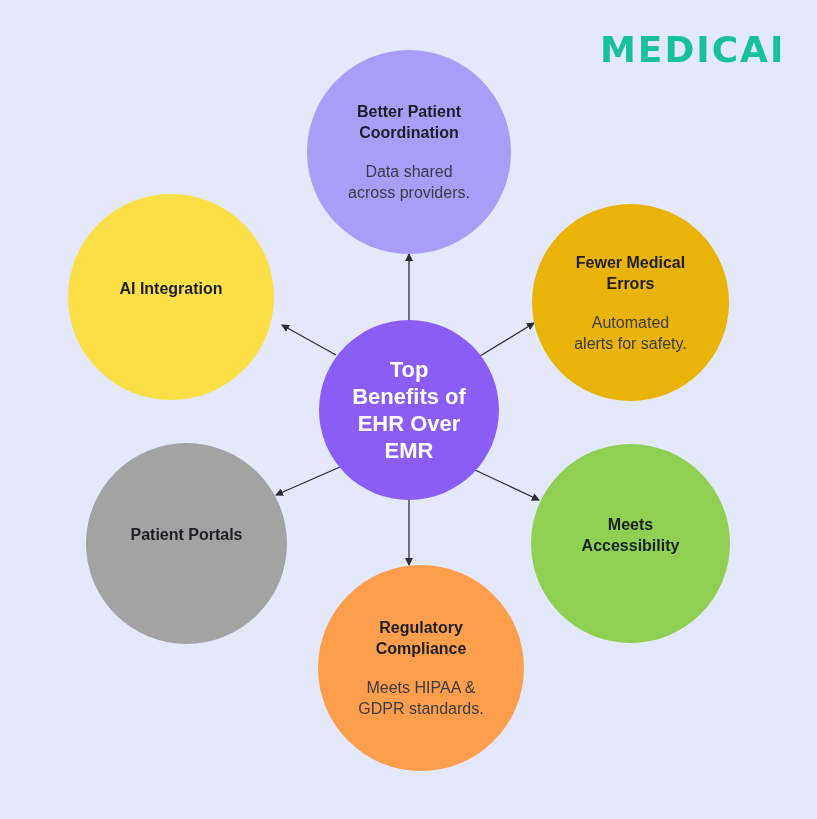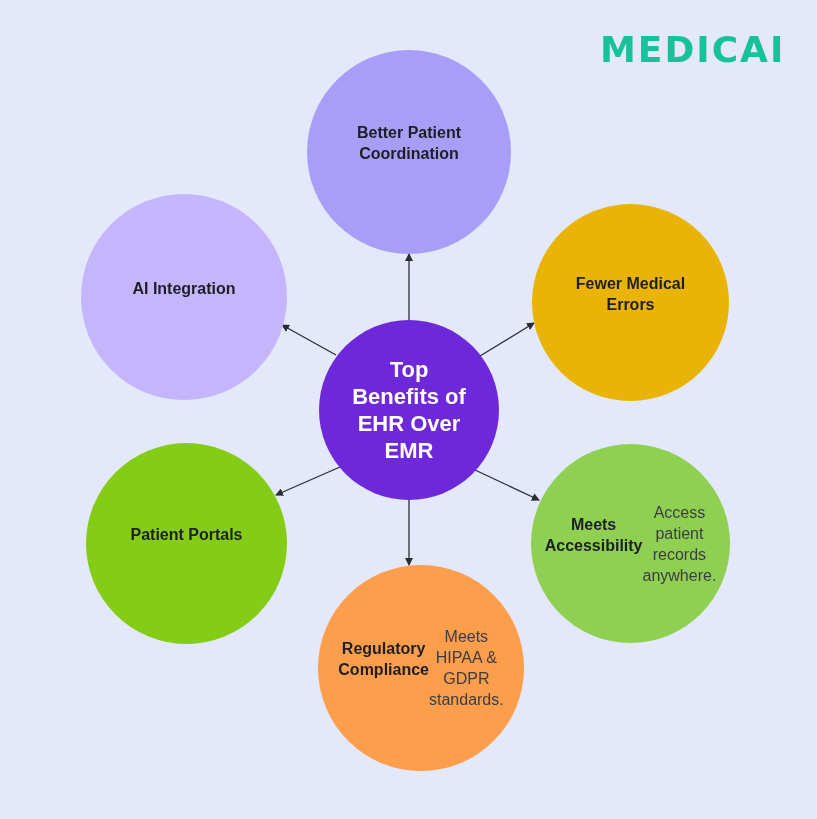--- a/index.html
+++ b/index.html
@@ -21,21 +21,21 @@
       line-height: 1;
     }
     svg.connectors {
       position: absolute; left: 0; top: 0;
       width: 817px; height: 819px;
     }
     .circle {
       position: absolute;
       border-radius: 50%;
       display: flex;
-      flex-direction: row;
+      flex-direction: column;
       align-items: center;
       justify-content: center;
       text-align: center;
       box-sizing: border-box;
       padding: 0 22px;
     }
     .circle .title {
       font-weight: bold;
       font-size: 16px;
       line-height: 21px;
@@ -47,21 +47,21 @@
       font-size: 16px;
       line-height: 21px;
       color: #3b3d44;
       white-space: pre-line;
     }
     .hub {
       position: absolute;
       left: 319px; top: 320px;
       width: 180px; height: 180px;
       border-radius: 50%;
-      background: #6d28d9;
+      background: #8b5cf6;
       display: flex; align-items: center; justify-content: center;
       text-align: center;
     }
     .hub .hub-title {
       color: #ffffff;
       font-weight: bold;
       font-size: 22px;
       line-height: 27px;
       white-space: pre-line;
     }
@@ -81,47 +81,48 @@
   <line x1="480" y1="356" x2="534" y2="323" stroke="#2a2d33" stroke-width="1.3" marker-end="url(#arrowhead)"></line>
   <line x1="475" y1="470" x2="539" y2="500" stroke="#2a2d33" stroke-width="1.3" marker-end="url(#arrowhead)"></line>
   <line x1="409" y1="500" x2="409" y2="565" stroke="#2a2d33" stroke-width="1.3" marker-end="url(#arrowhead)"></line>
   <line x1="340" y1="467" x2="276" y2="495" stroke="#2a2d33" stroke-width="1.3" marker-end="url(#arrowhead)"></line>
   <line x1="336" y1="355" x2="282" y2="325" stroke="#2a2d33" stroke-width="1.3" marker-end="url(#arrowhead)"></line>
 </svg>
 
 <div class="circle" style="left:307px; top:50px; width:204px; height:204px; background:#a89ef8;">
   <div class="title">Better Patient
 Coordination</div>
+  <div class="desc">Data shared
+across providers.</div>
 </div>
 
 <div class="circle" style="left:532px; top:204px; width:197px; height:197px; background:#eab308;">
   <div class="title">Fewer Medical
 Errors</div>
+  <div class="desc">Automated
+alerts for safety.</div>
 </div>
 
 <div class="circle" style="left:531px; top:444px; width:199px; height:199px; background:#8fd052; padding-top:0;">
   <div class="title">Meets
 Accessibility</div>
-  <div class="desc">Access patient
-records
-anywhere.</div>
 </div>
 
 <div class="circle" style="left:318px; top:565px; width:206px; height:206px; background:#fd9e4c;">
   <div class="title">Regulatory
 Compliance</div>
   <div class="desc">Meets HIPAA &amp;
 GDPR standards.</div>
 </div>
 
-<div class="circle" style="left:86px; top:443px; width:201px; height:201px; background:#84cc16;">
+<div class="circle" style="left:86px; top:443px; width:201px; height:201px; background:#a3a3a3;">
   <div class="title">Patient Portals</div>
 </div>
 
-<div class="circle" style="left:81px; top:194px; width:206px; height:206px; background:#c4b5fd;">
+<div class="circle" style="left:68px; top:194px; width:206px; height:206px; background:#fde047;">
   <div class="title">AI Integration</div>
 </div>
 
 <div class="hub">
   <div class="hub-title">Top
 Benefits of
 EHR Over
 EMR</div>
 </div>
 

